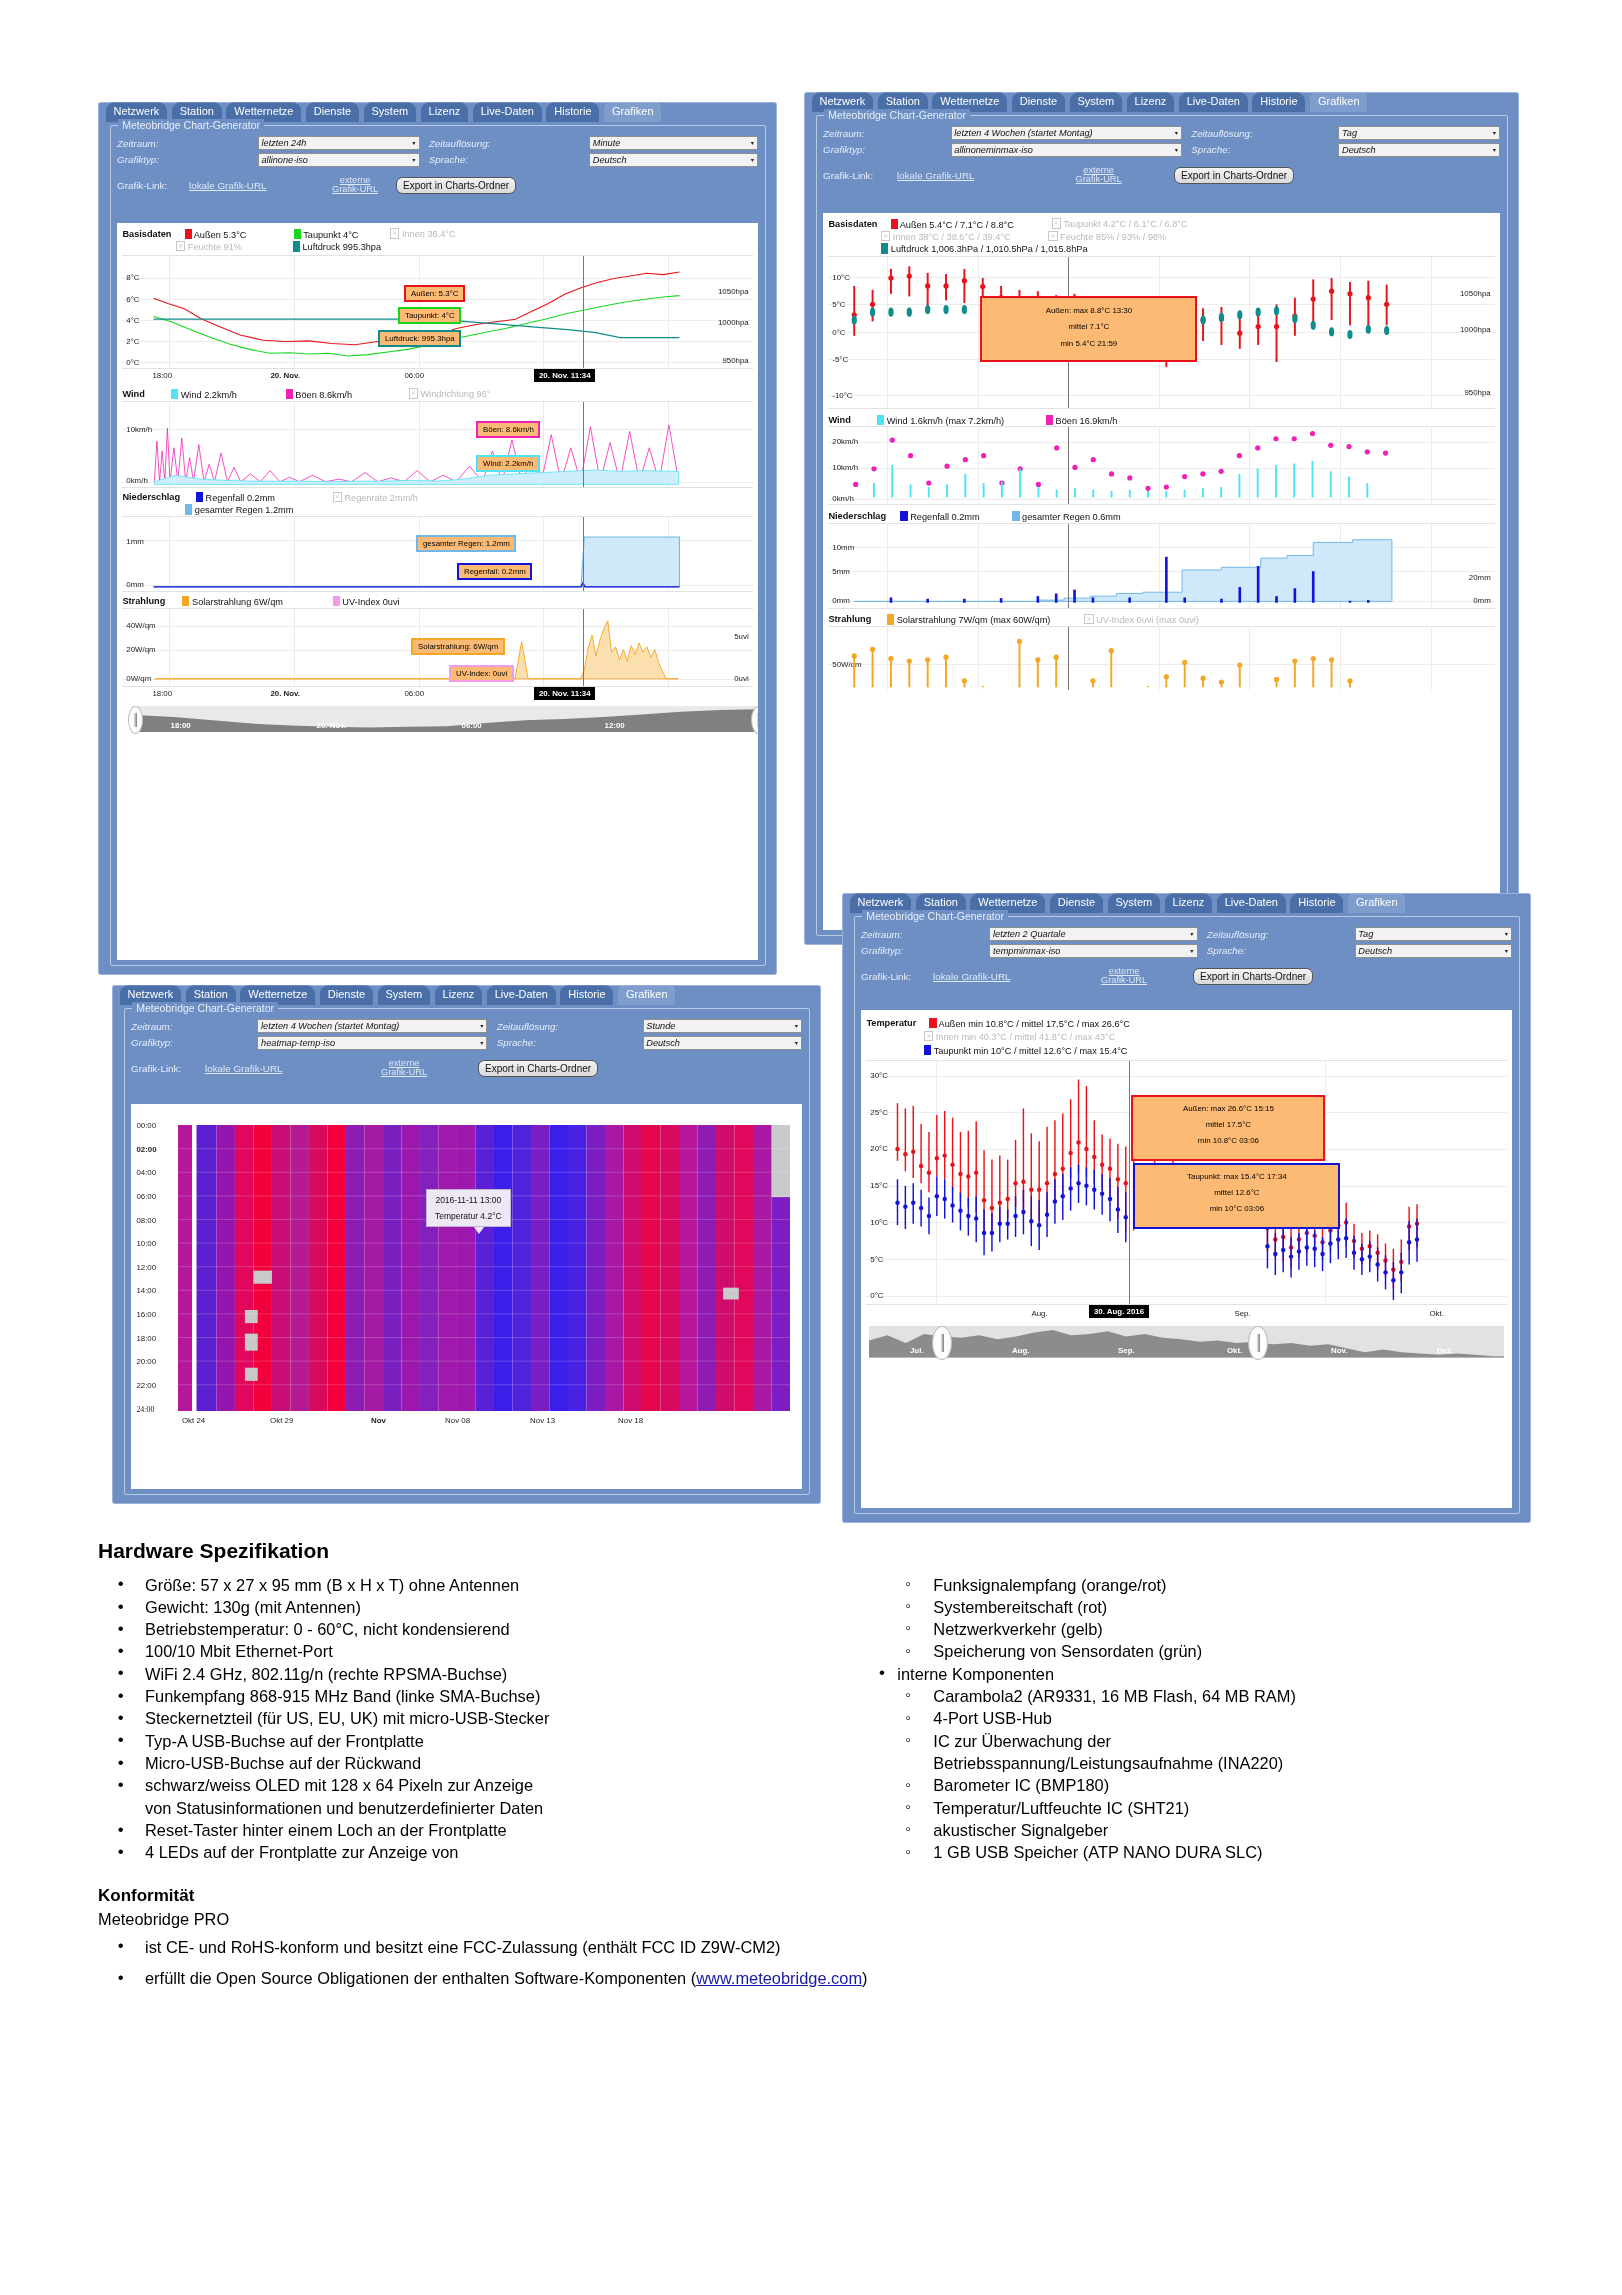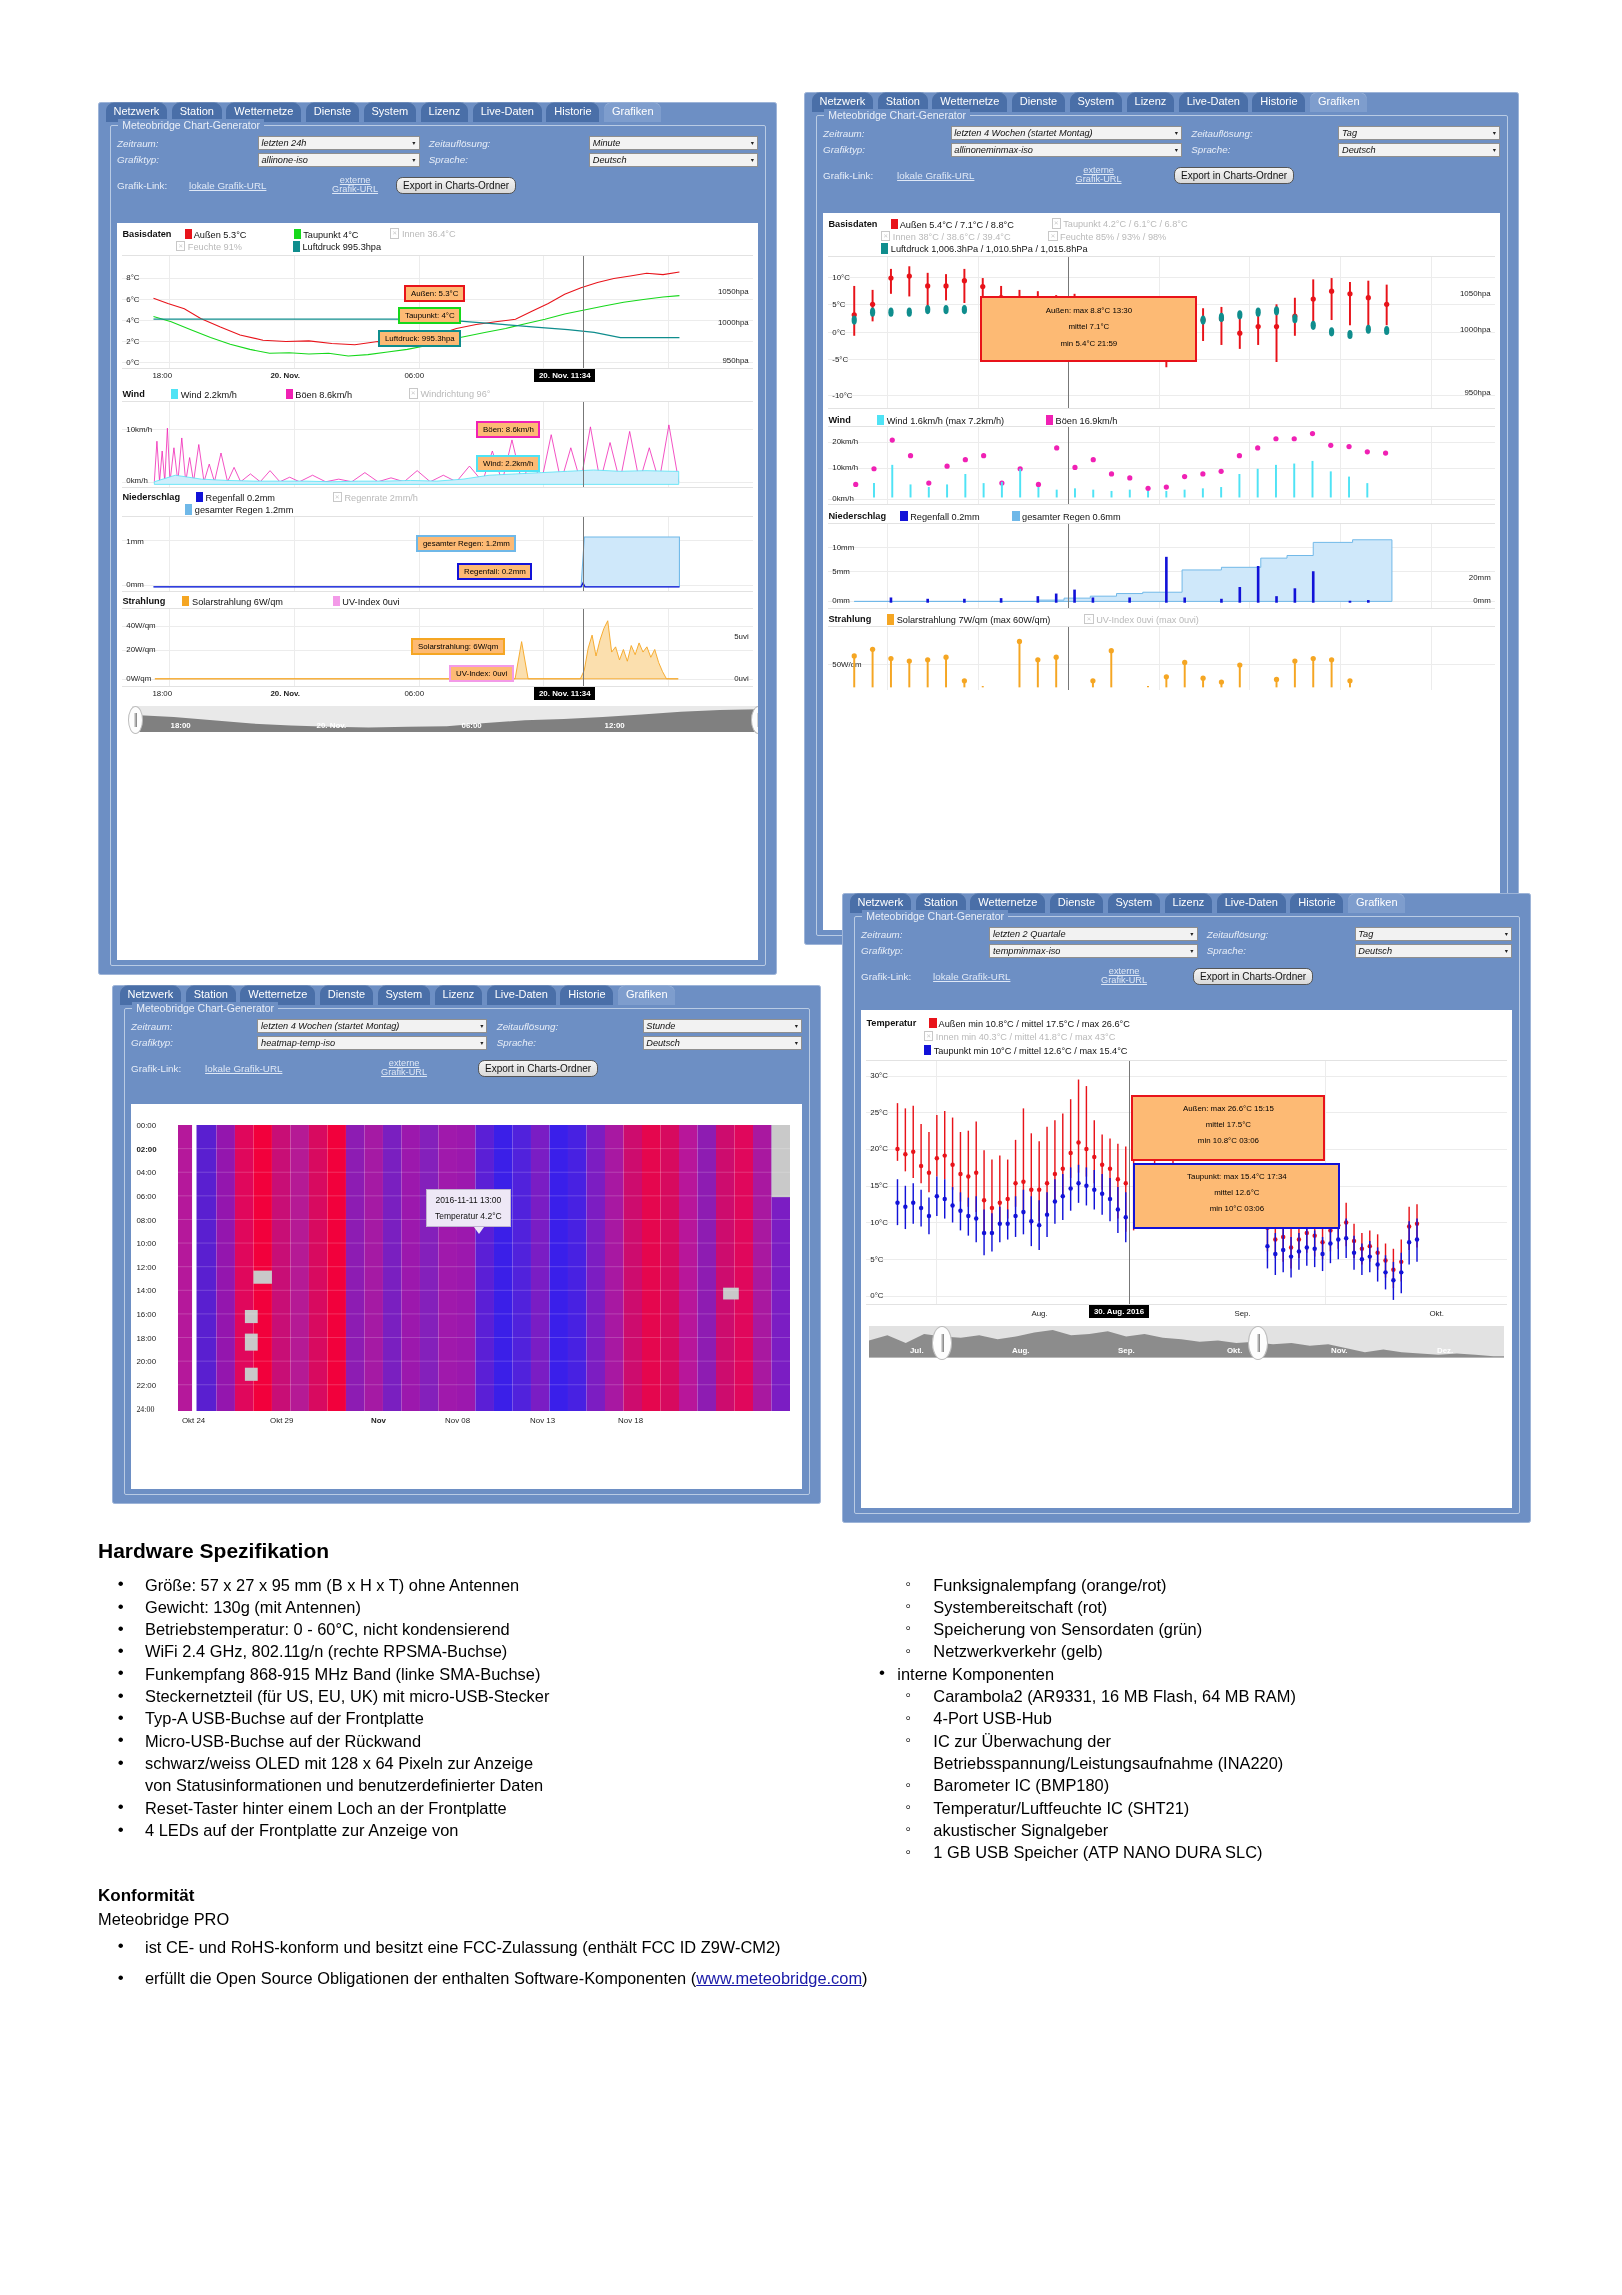--- a/index.html
+++ b/index.html
@@ -1190,38 +1190,39 @@
 
 <div class="doc">
   <div class="h1">Hardware Spezifikation</div>
 
   <div class="cols">
     <div class="colL">
       <ul class="l1">
         <li>Größe: 57 x 27 x 95 mm (B x H x T) ohne Antennen</li>
         <li>Gewicht: 130g (mit Antennen)</li>
         <li>Betriebstemperatur: 0 - 60°C, nicht kondensierend</li>
+        <li>100/10 Mbit Ethernet-Port</li>
         <li>WiFi 2.4 GHz, 802.11g/n (rechte RPSMA-Buchse)</li>
         <li>Funkempfang 868-915 MHz Band (linke SMA-Buchse)</li>
         <li>Steckernetzteil (für US, EU, UK) mit micro-USB-Stecker</li>
         <li>Typ-A USB-Buchse auf der Frontplatte</li>
         <li>Micro-USB-Buchse auf der Rückwand</li>
         <li>schwarz/weiss OLED mit 128 x 64 Pixeln zur Anzeige</li>
         <li class="contL">von Statusinformationen und benutzerdefinierter Daten</li>
         <li>Reset-Taster hinter einem Loch an der Frontplatte</li>
         <li>4 LEDs auf der Frontplatte zur Anzeige von</li>
       </ul>
     </div>
 
     <div class="colR">
       <ul class="l2">
         <li>Funksignalempfang (orange/rot)</li>
         <li>Systembereitschaft (rot)</li>
+        <li>Netzwerkverkehr (gelb)</li>
         <li>Speicherung von Sensordaten (grün)</li>
-        <li>Netzwerkverkehr (gelb)</li>
       </ul>
       <ul class="l1">
         <li style="padding-left:38px;">interne Komponenten</li>
       </ul>
       <ul class="l2">
         <li>Carambola2 (AR9331, 16 MB Flash, 64 MB RAM)</li>
         <li>4-Port USB-Hub</li>
         <li>IC zur Überwachung der</li>
         <li class="cont">Betriebsspannung/Leistungsaufnahme (INA220)</li>
         <li>Barometer IC (BMP180)</li>

